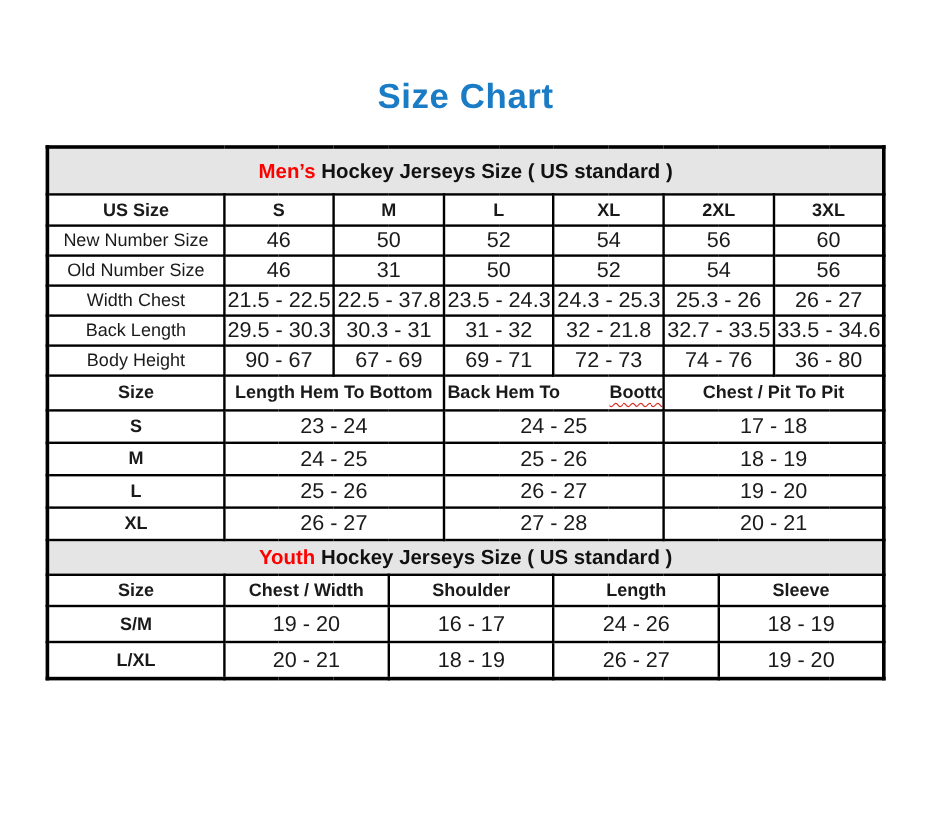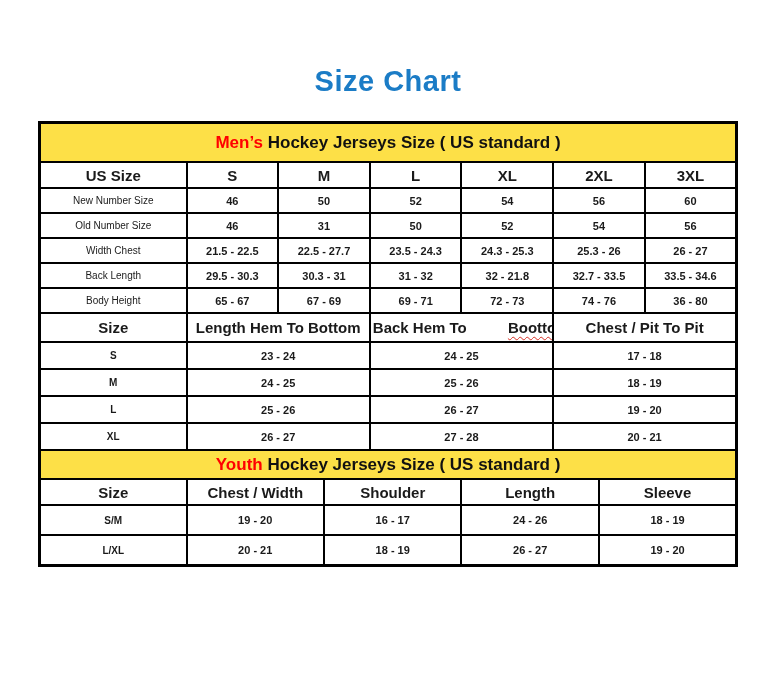--- a/index.html
+++ b/index.html
@@ -40,29 +40,29 @@
   }
   table.chart th, table.chart td {
     border: 2px solid #000000;
     text-align: center;
     vertical-align: middle;
     padding: 0 2px;
     overflow: hidden;
     white-space: nowrap;
   }
   td.bandcell {
-    background: #fde047;
+    background: #e5e5e5;
     font-weight: bold;
     font-size: 17px;
     color: #111111;
   }
   .accent { color: #ff0000; }
   .head th { font-weight: bold; font-size: 15px; }
-  .dcell { font-size: 11px; font-weight: bold; }
-  th.rlabel { font-weight: normal; font-size: 10px; }
+  .dcell { font-size: 18px; font-weight: normal; }
+  th.rlabel { font-weight: normal; font-size: 15px; }
   th.rlabel.bold { font-weight: bold; }
   
   tr.band-men   td { height: 37px; }
   tr.head-men   th { height: 24px; }
   tr.row-men    td, tr.row-men th { height: 23px; }
   tr.band-women td { height: 34px; }
   tr.head-women th { height: 27px; }
   tr.row-women  td, tr.row-women th { height: 25px; }
   tr.band-youth td { height: 27px; }
   tr.head-youth th { height: 24px; }
@@ -125,38 +125,38 @@
             <td class="dcell" colspan="2">46</td>
             <td class="dcell" colspan="2">31</td>
             <td class="dcell" colspan="2">50</td>
             <td class="dcell" colspan="2">52</td>
             <td class="dcell" colspan="2">54</td>
             <td class="dcell" colspan="2">56</td>
           </tr>
           <tr class="datarow row-men">
             <th class="rlabel" colspan="1">Width Chest</th>
             <td class="dcell" colspan="2">21.5 - 22.5</td>
-            <td class="dcell" colspan="2">22.5 - 27.7</td>
+            <td class="dcell" colspan="2">22.5 - 37.8</td>
             <td class="dcell" colspan="2">23.5 - 24.3</td>
             <td class="dcell" colspan="2">24.3 - 25.3</td>
             <td class="dcell" colspan="2">25.3 - 26</td>
             <td class="dcell" colspan="2">26 - 27</td>
           </tr>
           <tr class="datarow row-men">
             <th class="rlabel" colspan="1">Back Length</th>
             <td class="dcell" colspan="2">29.5 - 30.3</td>
             <td class="dcell" colspan="2">30.3 - 31</td>
             <td class="dcell" colspan="2">31 - 32</td>
             <td class="dcell" colspan="2">32 - 21.8</td>
             <td class="dcell" colspan="2">32.7 - 33.5</td>
             <td class="dcell" colspan="2">33.5 - 34.6</td>
           </tr>
           <tr class="datarow row-men">
             <th class="rlabel" colspan="1">Body Height</th>
-            <td class="dcell" colspan="2">65 - 67</td>
+            <td class="dcell" colspan="2">90 - 67</td>
             <td class="dcell" colspan="2">67 - 69</td>
             <td class="dcell" colspan="2">69 - 71</td>
             <td class="dcell" colspan="2">72 - 73</td>
             <td class="dcell" colspan="2">74 - 76</td>
             <td class="dcell" colspan="2">36 - 80</td>
           </tr>
           <tr class="head head-women">
             <th class="hcell" colspan="1">Size</th>
             <th class="hcell" colspan="4">Length Hem To Bottom</th>
             <th class="hcell" colspan="4"><span>Back Hem To </span><span class="misspell">Boottom</span></th>

